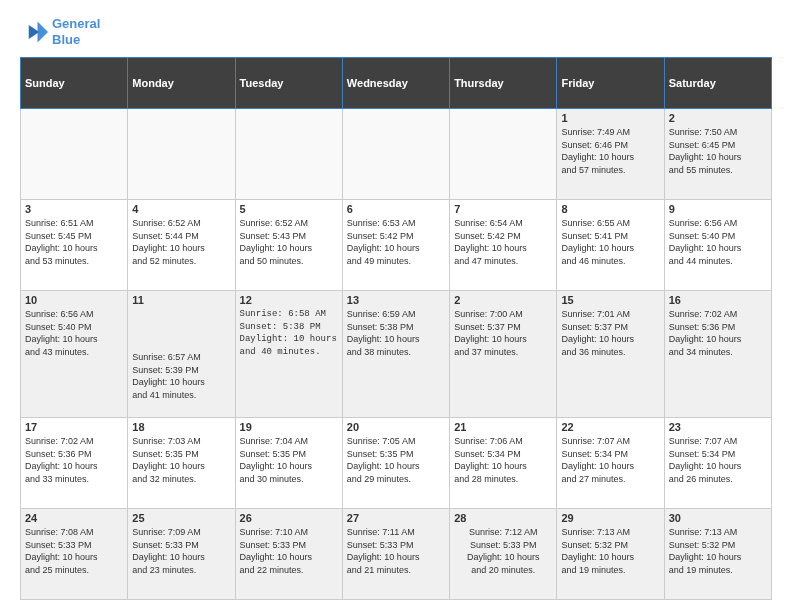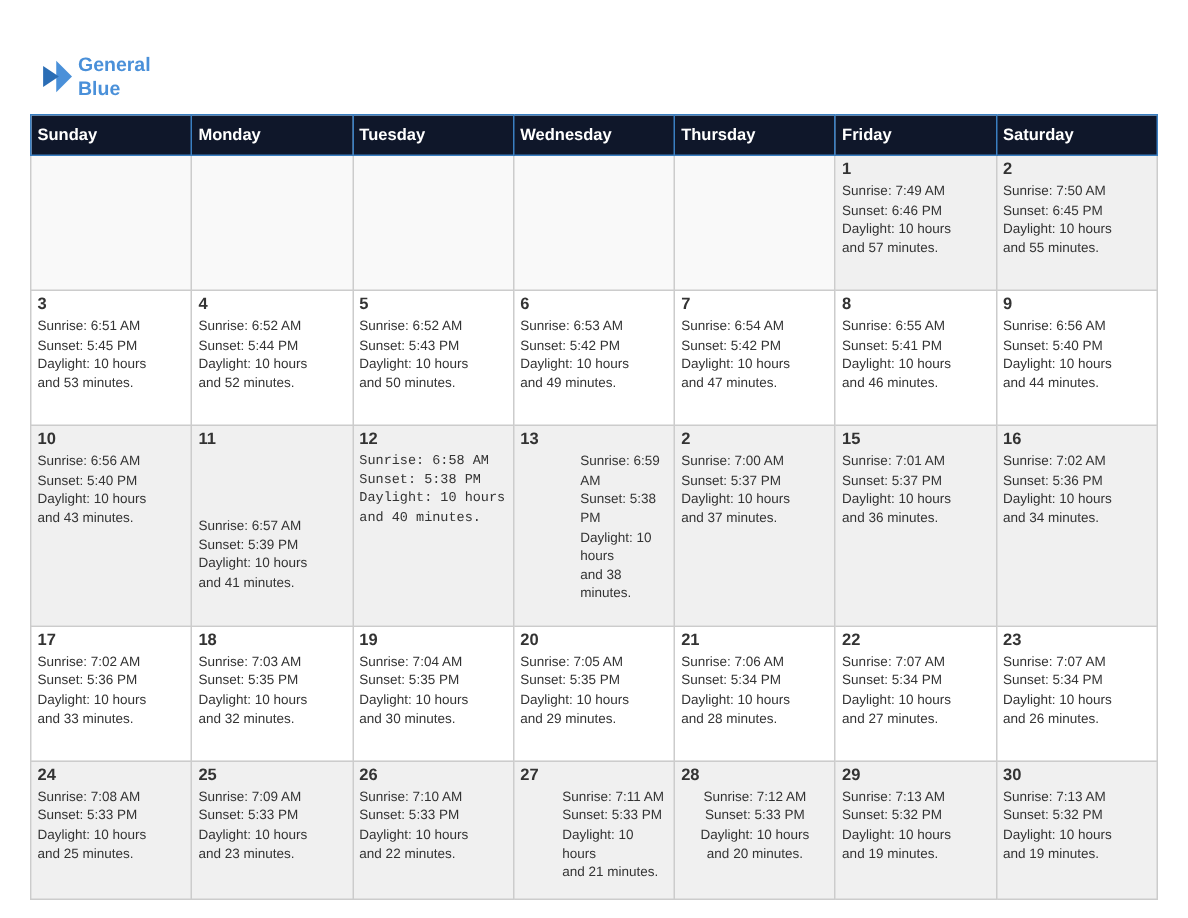--- a/index.html
+++ b/index.html
@@ -15,21 +15,20 @@
       height: 612px;
       padding: 16px 20px 12px 20px;
       display: flex;
       flex-direction: column;
     }
     .top-section {
       display: flex;
       justify-content: space-between;
       align-items: center;
       margin-bottom: 10px;
-      margin-top: 19px;
     }
     .logo {
       display: flex;
       align-items: center;
       gap: 4px;
     }
     .logo-text {
       font-size: 13px;
       font-weight: bold;
       color: #333;
@@ -56,25 +55,25 @@
       color: #555;
     }
     .calendar {
       flex: 1;
       border: 1px solid #ccc;
       border-collapse: collapse;
       width: 100%;
       table-layout: fixed;
     }
     .calendar th {
-      background: #0f172a;
+      background: #404040;
       color: #fff;
       font-size: 11px;
       font-weight: bold;
-      padding: 7px 4px;
+      padding: 19px 4px;
       text-align: left;
       border: 1px solid #3a7fc1;
     }
     .calendar td {
       border: 1px solid #ccc;
       vertical-align: top;
       padding: 3px 4px;
       font-size: 9.5px;
       color: #333;
       height: 82px;
@@ -218,21 +217,21 @@
           </td>
           <td class="shaded">
             <span class="day-num">12</span>
             <div class="day-info" style="white-space: pre-line; font-family: Liberation Mono, monospace;">Sunrise: 6:58 AM
 Sunset: 5:38 PM
 Daylight: 10 hours
 and 40 minutes.</div>
           </td>
           <td class="shaded">
             <span class="day-num">13</span>
-            <div class="day-info" style="white-space: pre-line; margin-left: 40px;">Sunrise: 6:59 AM
+            <div class="day-info" style="white-space: pre-line;">Sunrise: 6:59 AM
 Sunset: 5:38 PM
 Daylight: 10 hours
 and 38 minutes.</div>
           </td>
           <td class="shaded">
             <span class="day-num">2</span>
             <div class="day-info" style="white-space: pre-line;">Sunrise: 7:00 AM
 Sunset: 5:37 PM
 Daylight: 10 hours
 and 37 minutes.</div>
@@ -320,21 +319,21 @@
           </td>
           <td class="shaded">
             <span class="day-num">26</span>
             <div class="day-info" style="white-space: pre-line;">Sunrise: 7:10 AM
 Sunset: 5:33 PM
 Daylight: 10 hours
 and 22 minutes.</div>
           </td>
           <td class="shaded">
             <span class="day-num">27</span>
-            <div class="day-info" style="white-space: pre-line; margin-left: 28px;">Sunrise: 7:11 AM
+            <div class="day-info" style="white-space: pre-line;">Sunrise: 7:11 AM
 Sunset: 5:33 PM
 Daylight: 10 hours
 and 21 minutes.</div>
           </td>
           <td class="shaded">
             <span class="day-num">28</span>
             <div class="day-info" style="white-space: pre-line; text-align: center;">Sunrise: 7:12 AM
 Sunset: 5:33 PM
 Daylight: 10 hours
 and 20 minutes.</div>

